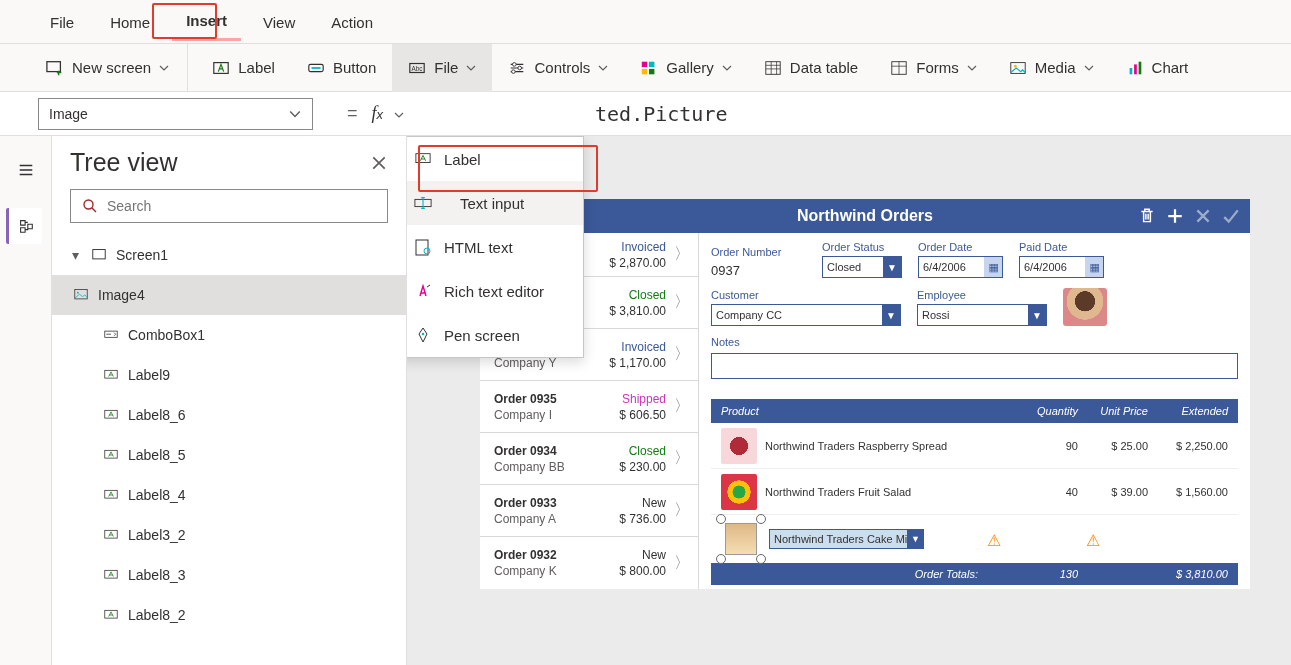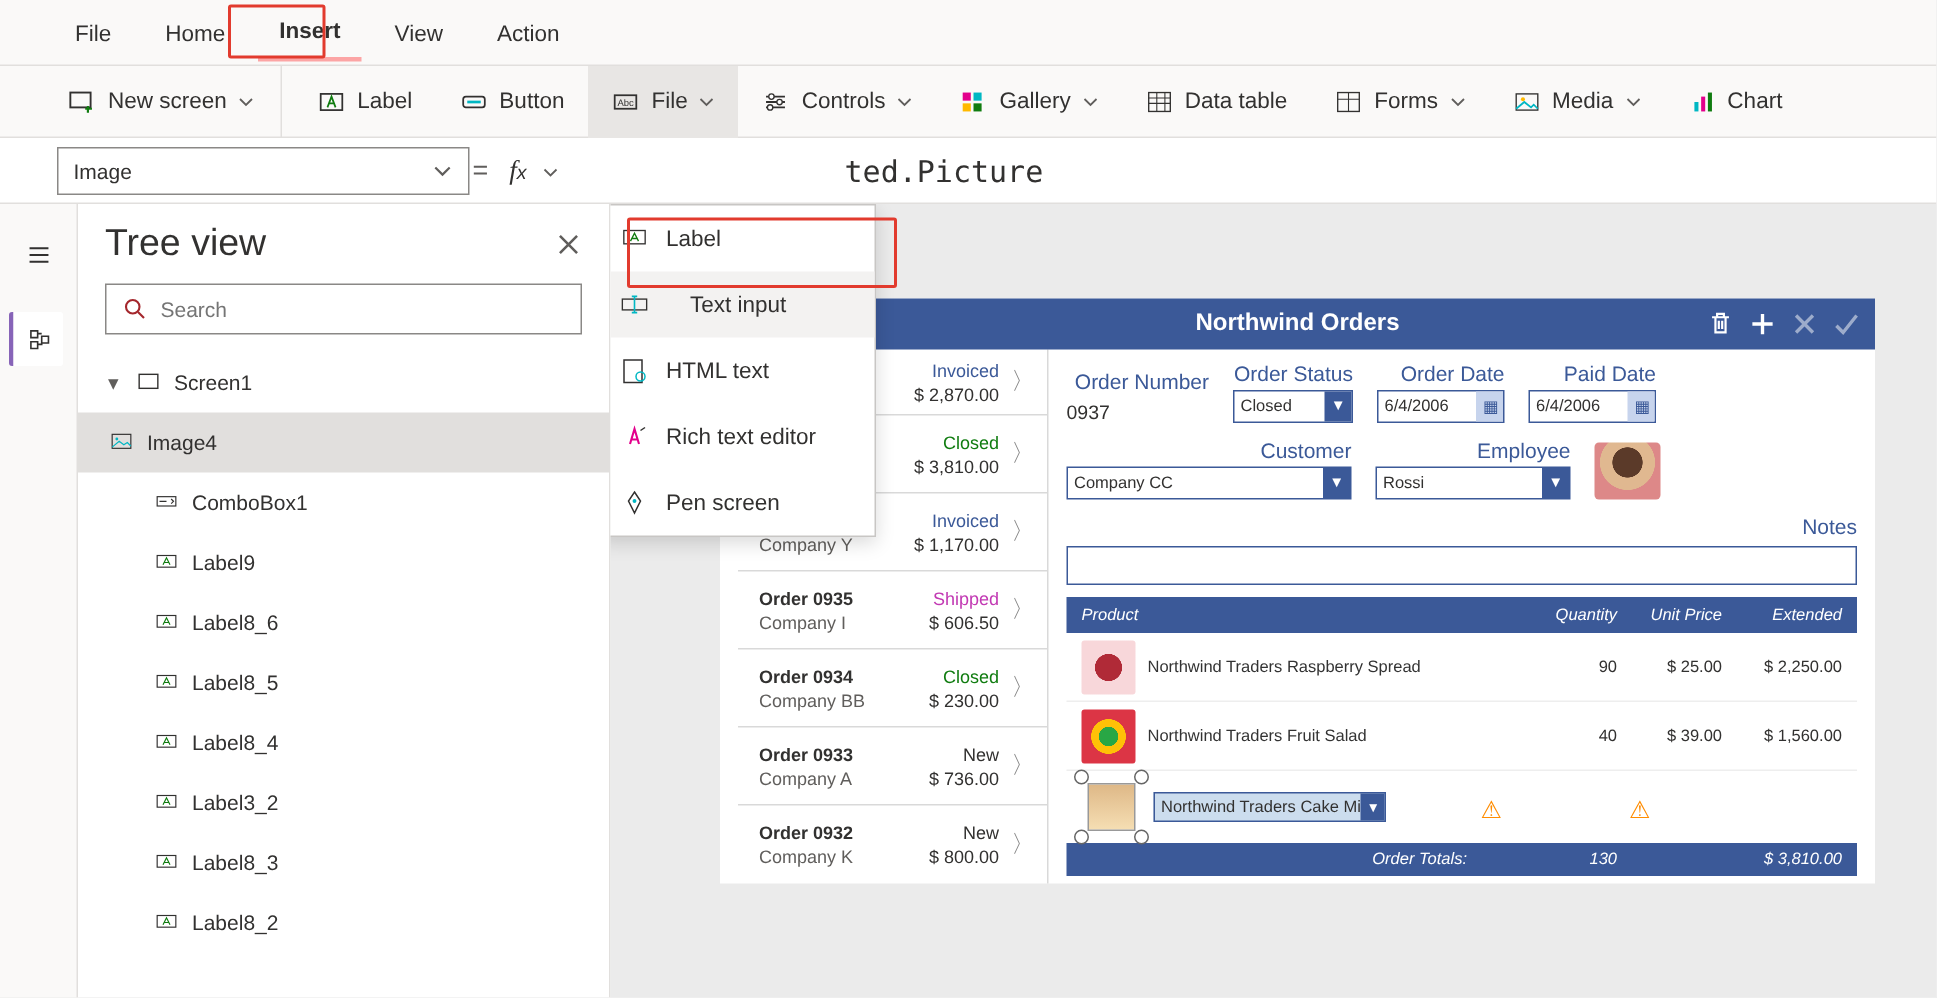--- a/index.html
+++ b/index.html
@@ -15,21 +15,21 @@
 
 .ribbon { display: flex; align-items: center; height: 48px; background: #faf9f8; border-bottom: 1px solid #e1dfdd; padding-left: 30px; gap: 0; }
 .ribbon-btn { display: flex; align-items: center; gap: 8px; padding: 0 16px; height: 48px; cursor: pointer; font-size: 15px; color: #323130; }
 .ribbon-btn.newscreen { border-right: 1px solid #e1dfdd; padding-right: 18px; margin-right: 8px; }
 .ribbon-btn.active { background: #e8e6e4; }
 .ic { width: 18px; height: 18px; display: inline-flex; align-items: center; justify-content: center; flex-shrink: 0; }
 .chev { width: 10px; height: 10px; }
 
 
 .formulabar { display: flex; align-items: center; height: 44px; background: #fff; border-bottom: 1px solid #e1dfdd; padding-left: 38px; }
-.prop-dd { display: flex; align-items: center; justify-content: space-between; width: 275px; height: 32px; border: 1px solid #8a8886; padding: 0 8px 0 10px; background: #fff; cursor: pointer; margin-right: 2px; }
+.prop-dd { display: flex; align-items: center; justify-content: space-between; width: 275px; height: 32px; border: 1px solid #8a8886; padding: 0 8px 0 10px; background: #fff; cursor: pointer; margin-right: 34px; }
 .fx-eq { font-size: 18px; color: #605e5c; margin-right: 14px; }
 .fx-sym { font-style: italic; font-family: Georgia, serif; font-size: 18px; color: #323130; margin-right: 2px; }
 .fx-dd { width: 12px; }
 .formula-text { font-family: Consolas, monospace; font-size: 20px; margin-left: 10px; }
 
 
 .mainarea { display: flex; height: calc(100% - 136px); }
 .leftrail { width: 52px; background: #faf9f8; border-right: 1px solid #e1dfdd; display: flex; flex-direction: column; align-items: center; padding-top: 16px; gap: 20px; }
 .rail-btn { width: 36px; height: 36px; display: flex; align-items: center; justify-content: center; cursor: pointer; border-radius: 2px; }
 .rail-btn.active { background: #fff; border-left: 3px solid #8764b8; margin-left: -3px; }
@@ -52,36 +52,36 @@
 .text-menu { position: absolute; top: 0; left: -8px; width: 185px; background: #fff; border: 1px solid #c8c6c4; box-shadow: 0 4px 12px rgba(0,0,0,0.15); z-index: 500; }
 .tm-item { display: flex; align-items: center; gap: 12px; height: 44px; padding: 0 14px; cursor: pointer; font-size: 15px; }
 .tm-item.hover { background: #f3f2f1; gap: 28px; }
 .hb-textinput { top: 145px; left: 418px; width: 180px; height: 47px; z-index: 600; }
 
 
 .app { position: absolute; top: 63px; left: 73px; width: 770px; background: #fff; font-size: 12px; z-index: 10; }
 .app-titlebar { height: 34px; background: #3b5998; color: #fff; display: flex; align-items: center; justify-content: center; font-size: 16px; font-weight: 600; position: relative; }
 .app-titlebar .icons { position: absolute; right: 10px; display: flex; gap: 10px; align-items: center; }
 .app-body { display: flex; }
-.order-list { width: 218px; padding-left: 12px; }
+.order-list { width: 218px; }
 .ord { height: 52px; border-bottom: 1px solid #d9d9d9; display: flex; align-items: center; padding: 0 8px 0 14px; position: relative; cursor: pointer; }
 .ord .left { display: flex; flex-direction: column; gap: 2px; }
 .ord .right { margin-left: auto; text-align: right; display: flex; flex-direction: column; gap: 2px; margin-right: 8px; }
 .ord .chevr { color: #888; font-size: 16px; }
 .ord-title { font-weight: 600; }
 .ord-comp { color: #605e5c; }
 .ord-status.Invoiced { color: #3b5998; }
 .ord-status.Closed { color: #107c10; }
 .ord-status.Shipped { color: #c239b3; }
 .ord-status.New { color: #323130; }
 
 .detail { flex: 1; padding: 8px 12px 4px 12px; border-left: 1px solid #d9d9d9; }
 .drow { display: flex; gap: 16px; margin-bottom: 10px; align-items: flex-end; }
 .fld { display: flex; flex-direction: column; gap: 3px; }
-.fld label { font-size: 14px; color: #3b5998; text-align: right; }
+.fld label { font-size: 11px; color: #3b5998; }
 .fld .inp { height: 22px; border: 1px solid #3b5998; padding: 0 4px; display: flex; align-items: center; font-size: 11px; background: #fff; position: relative; }
 .fld .inp.dd::after { content: ""; position: absolute; right: 0; top: 0; width: 18px; height: 100%; background: #3b5998; }
 .fld .inp.dd .ddarr { position: absolute; right: 4px; top: 50%; transform: translateY(-50%); color: #fff; z-index: 2; font-size: 10px; }
 .fld .inp.date::after { content: ""; position: absolute; right: 0; top: 0; width: 18px; height: 100%; background: #c7d4ed; }
 .fld .inp.date .cal { position: absolute; right: 3px; top: 50%; transform: translateY(-50%); color: #3b5998; z-index: 2; font-size: 11px; }
 .status-pill { background: #d9d9d9; }
 .avatar { width: 44px; height: 38px; border-radius: 3px; background: radial-gradient(circle at 50% 35%, #5b3a29 30%, #e0b890 31% 55%, #d88 56%); }
 .notes { width: 100%; height: 26px; border: 1px solid #3b5998; margin-top: 2px; }
 
 .prod-head { background: #3b5998; color: #fff; display: flex; height: 24px; align-items: center; font-size: 11px; font-style: italic; padding: 0 10px; }
@@ -596,21 +596,21 @@
               </div>
             <div class="fld" style="width:130px">
                 <label>Employee</label>
                 <div class="inp dd">
                   <span>Rossi</span>
                   <span class="ddarr">▼</span>
                 </div>
               </div>
             <div class="avatar"></div>
           </div>
-          <div class="fld" style="width:100%;margin-bottom:8px">
+          <div class="fld" style="width:100%;margin-bottom:20px">
               <label>Notes</label>
               <div class="notes"></div>
             </div>
 
           <div class="prod-head">
             <span class="ph-prod">Product</span>
             <span class="ph-q">Quantity</span>
             <span class="ph-up">Unit Price</span>
             <span class="ph-ext">Extended</span>
           </div>

